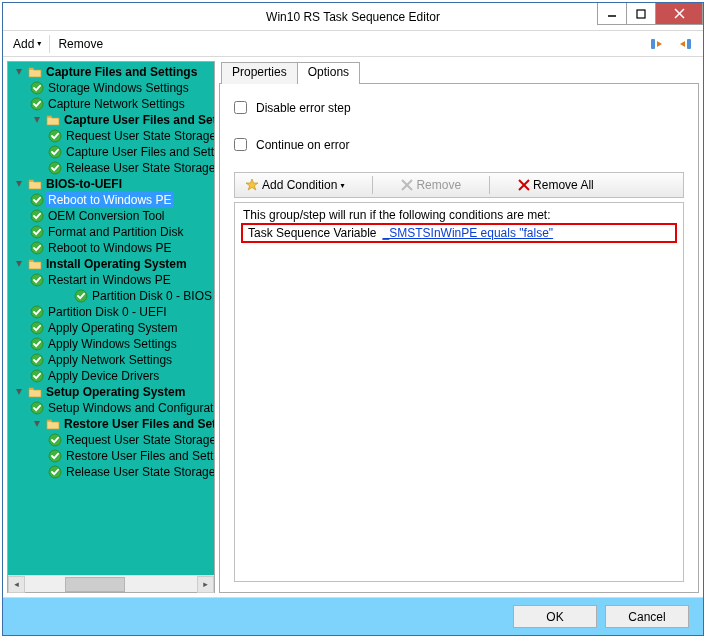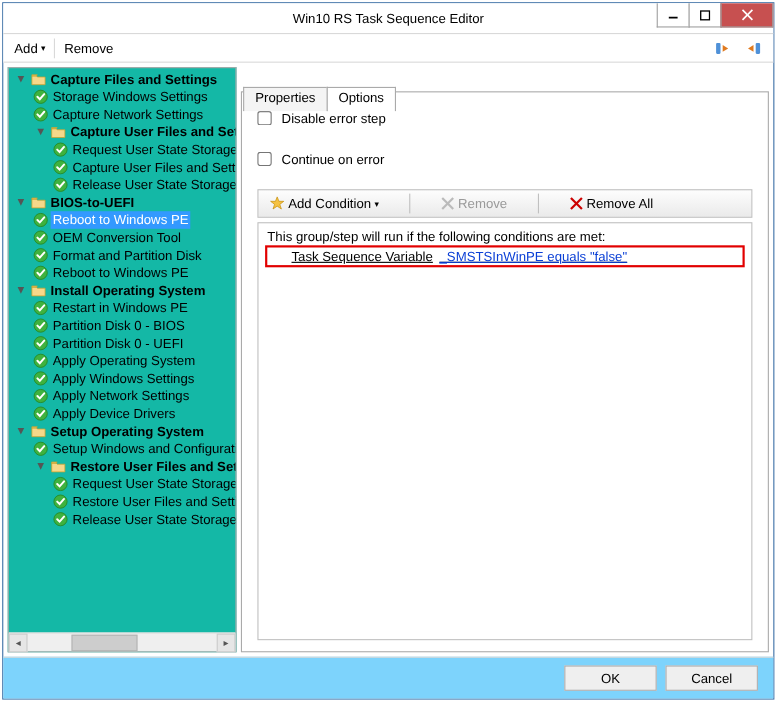--- a/index.html
+++ b/index.html
@@ -22,32 +22,32 @@
 .tree .ic { width: 14px; height: 14px; flex-shrink: 0; margin-right: 2px; display: inline-flex; align-items: center; justify-content: center; }
 .tree .lbl { padding: 0 2px; }
 .tree .lbl.sel { background: #3399ff; color: #fff; }
 .tree .bold { font-weight: bold; }
 .hscroll { height: 17px; background: #efefef; border-top: 1px solid #ddd; display: flex; align-items: center; }
 .hscroll .sbtn { width: 17px; height: 17px; background: #e6e6e6; border: 1px solid #ccc; display:flex; align-items:center; justify-content:center; font-size:9px; color:#555;}
 .hscroll .track { flex:1; height:17px; position:relative; }
 .hscroll .thumb { position:absolute; left:40px; width:60px; height:15px; top:1px; background:#cdcdcd; border:1px solid #b5b5b5; }
 .rightpane { flex: 1; margin: 4px 4px 4px 2px; display: flex; flex-direction: column; }
 .tabs { display: flex; height: 22px; margin-left: 2px; }
-.tab { border: 1px solid #aaa; border-bottom: none; padding: 2px 10px; background: #f4f4f4; margin-right: -1px; position: relative; top: 18px; }
+.tab { border: 1px solid #aaa; border-bottom: none; padding: 2px 10px; background: #f4f4f4; margin-right: -1px; position: relative; top: 1px; }
 .tab.active { background: #fff; z-index: 2; }
 .tabbody { flex: 1; border: 1px solid #aaa; background: #fff; padding: 14px 10px 10px 10px; display: flex; flex-direction: column; }
 .chk { display: flex; align-items: center; gap: 6px; margin-bottom: 18px; }
 .chk input { width: 13px; height: 13px; }
 .conditionsbar { height: 26px; border: 1px solid #c0c0c0; background: linear-gradient(#fdfdfd,#eaeaea); display: flex; align-items: center; padding: 0 6px; gap: 20px; margin-left: 4px; margin-right: 4px; }
 .conditionsbar .cbtn { display: flex; align-items: center; gap: 3px; padding: 1px 4px; }
 .conditionsbar .disabled { color: #9a9a9a; }
 .conditionsbar .vsep { width:1px; height:18px; background:#c0c0c0; margin:0 4px; }
 .condbox { flex: 1; border: 1px solid #c0c0c0; margin: 4px 4px 0 4px; background: #fff; padding: 4px 6px; overflow:auto; }
 .condbox .hdr { color: #000; padding: 1px 2px; }
-.condbox .row { border: 2px solid #e20000; padding: 1px 22px; display: flex; gap: 6px; text-decoration: underline; }
+.condbox .row { border: 2px solid #e20000; padding: 1px 5px; display: flex; gap: 6px; }
 .condbox .link { color: #0a3fd6; text-decoration: underline; }
 .footer { height: 38px; border-top: 1px solid #d9d9d9; display: flex; align-items: center; justify-content: flex-end; gap: 8px; padding: 0 14px; background: #7dd3fc; }
 .footer button { width: 84px; height: 23px; background: #efefef; border: 1px solid #adadad; }
 svg { display:block; }
 </style>
 </head>
 <body>
 
 <div class="window">
   <div class="titlebar">
@@ -238,21 +238,21 @@
           </div>
           <div class="node" style="padding-left: 22px;">
             <span class="ic">
               <svg width="14" height="14" viewBox="0 0 14 14">
                 <circle cx="7" cy="7" r="6" fill="#3fb23f" stroke="#268a26" stroke-width="0.8"></circle>
                 <path d="M4 7 L6.2 9.2 L10.2 4.6" fill="none" stroke="#fff" stroke-width="1.8" stroke-linecap="round"></path>
               </svg>
             </span>
             <span class="lbl">Restart in Windows PE</span>
           </div>
-          <div class="node" style="padding-left: 22px;">
+          <div class="node" style="padding-left: 22px; justify-content: flex-end;">
             <span class="ic">
               <svg width="14" height="14" viewBox="0 0 14 14">
                 <circle cx="7" cy="7" r="6" fill="#3fb23f" stroke="#268a26" stroke-width="0.8"></circle>
                 <path d="M4 7 L6.2 9.2 L10.2 4.6" fill="none" stroke="#fff" stroke-width="1.8" stroke-linecap="round"></path>
               </svg>
             </span>
             <span class="lbl">Partition Disk 0 - BIOS</span>
           </div>
           <div class="node" style="padding-left: 22px;">
             <span class="ic">

